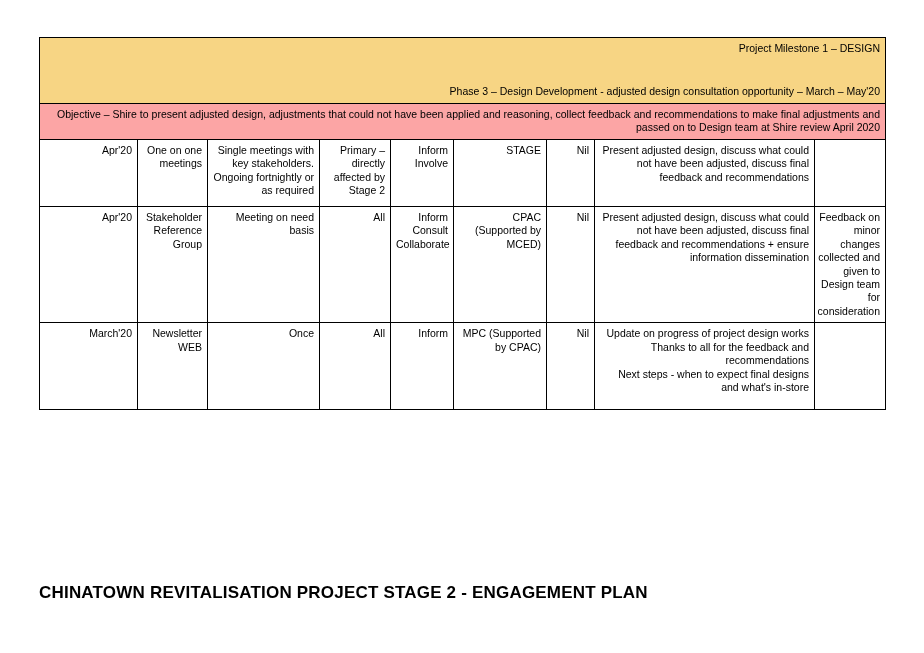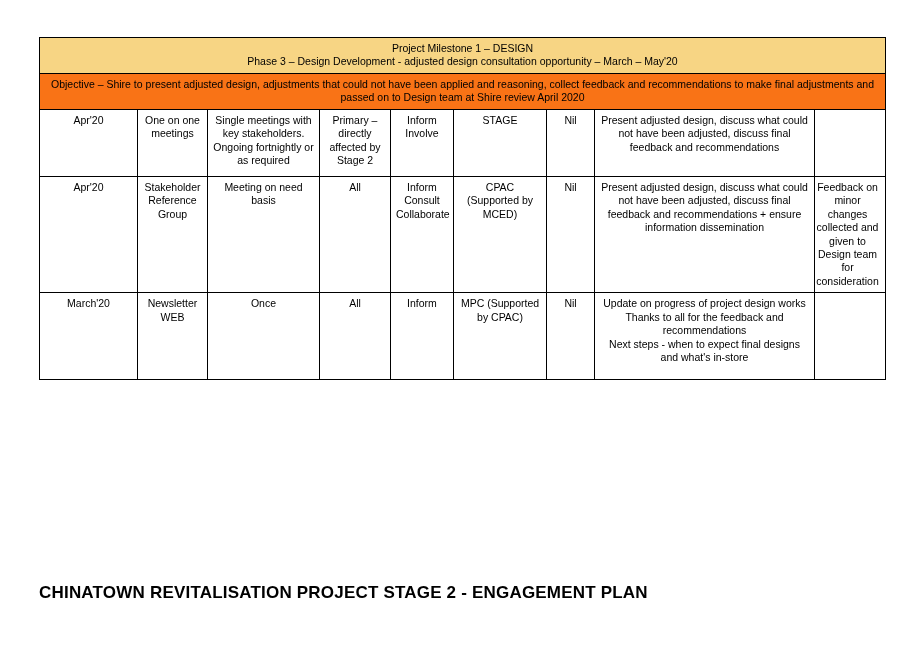--- a/index.html
+++ b/index.html
@@ -28,35 +28,36 @@
     width: 846px;
     border-collapse: collapse;
     table-layout: fixed;
   }
   table.plan td, table.plan th {
     border: 1px solid #000000;
     vertical-align: top;
     padding: 4px 5px 4px 5px;
     font-size: 10.5px;
     line-height: 1.28;
-    text-align: center;
+    text-align: right;
     font-weight: normal;
   }
   .title-row td {
     background: #f7d584;
     font-weight: bold;
     font-size: 10.5px;
     padding: 5px 6px 5px 6px;
     line-height: 1.35;
   }
   .title-row .line2 {
     display: block;
+    margin-top: 30px;
   }
   .objective-row td {
-    background: #f97316;
+    background: #fca5a5;
     font-weight: bold;
     font-size: 10.5px;
     padding: 5px 6px 6px 6px;
     line-height: 1.35;
   }
   .header-row td {
     font-size: 10.5px;
     height: 70px;
     vertical-align: top;
     padding-top: 28px;

